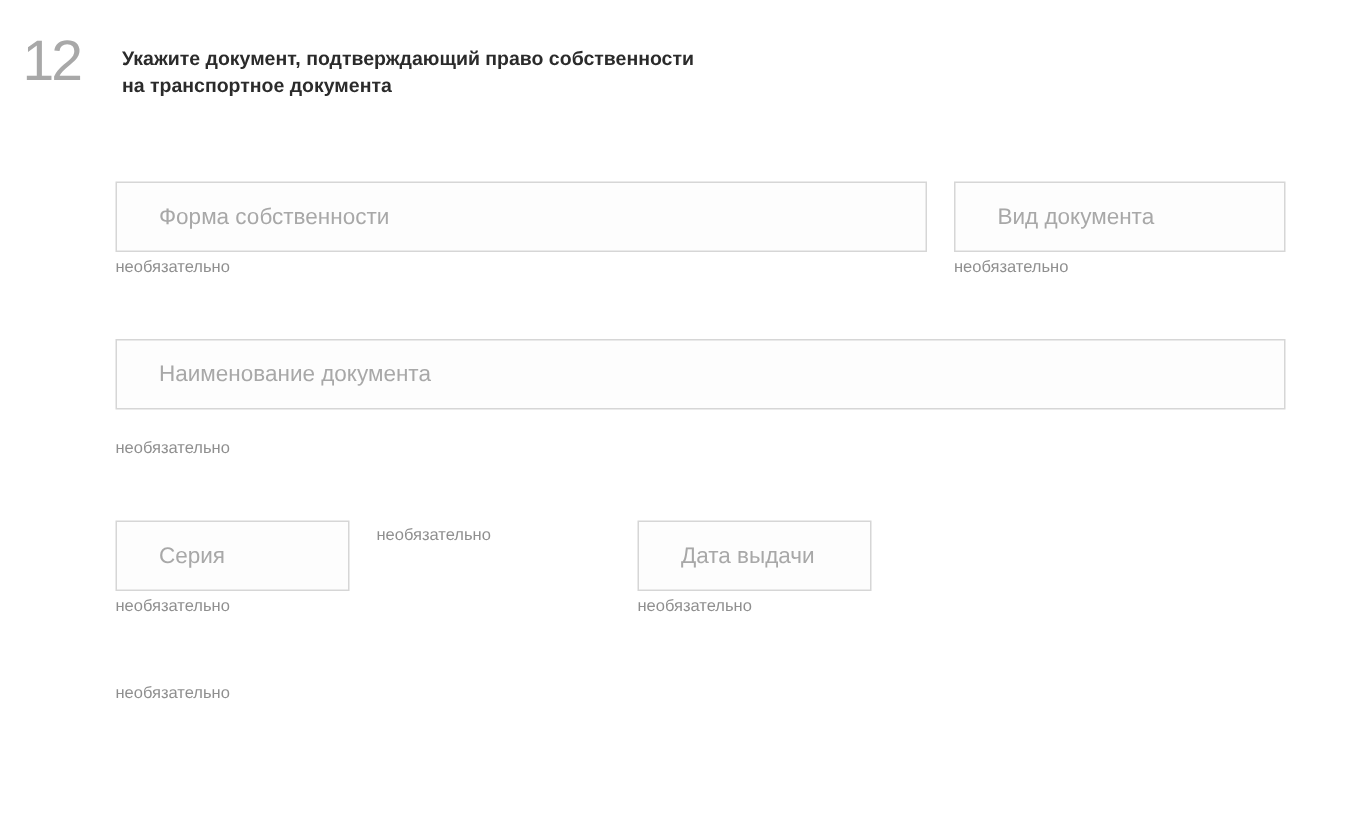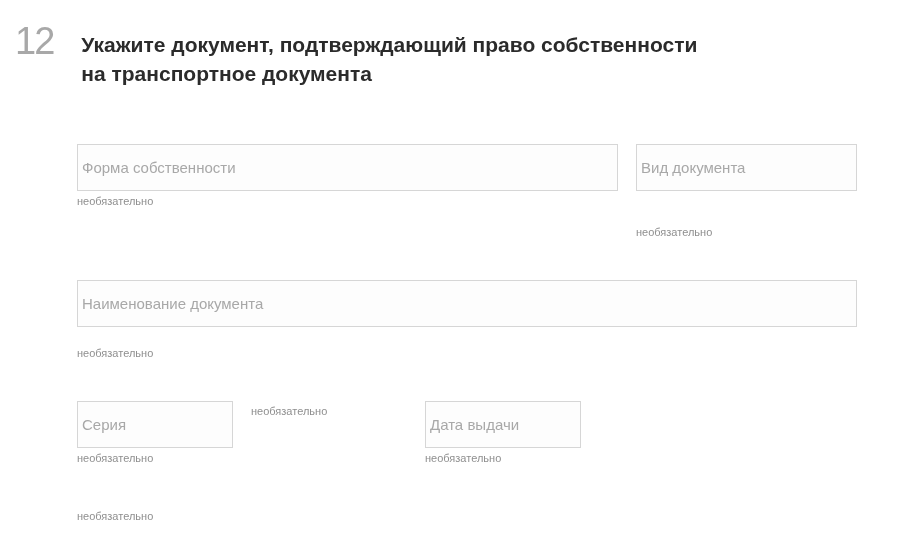--- a/index.html
+++ b/index.html
@@ -22,21 +22,21 @@
     .step-number {
       font-size: 38px;
       font-weight: 300;
       color: #a8a8a8;
       letter-spacing: -2px;
       margin-right: 28px;
       line-height: 1;
       margin-top: -8px;
     }
     .section-title {
-      font-size: 21px;
+      font-size: 13px;
       font-weight: bold;
       color: #2b2b2b;
       line-height: 1.4;
     }
     .form-area {
       margin-left: 62px;
     }
     .form-row {
       display: flex;
       gap: 18px;
@@ -48,21 +48,21 @@
     }
     .field-group.grow {
       flex: 1;
       gap: 16px;
     }
     .field-group.fixed-small {
       width: 156px;
     }
     .input {
       border: 1px solid #d6d6d6;
-      padding: 14px 4px;
+      padding: 14px 28px;
       font-size: 15px;
       color: #333;
       background: #fdfdfd;
       outline: none;
       width: 100%;
       font-family: inherit;
     }
     .input::placeholder {
       color: #a8a8a8;
     }
@@ -74,21 +74,20 @@
     .row-ownership {
       display: flex;
       gap: 18px;
       margin-bottom: 42px;
     }
     .row-ownership .field-group:first-child {
       flex: 0 0 541px;
     }
     .row-ownership .field-group:last-child {
       flex: 1;
-      gap: 31px;
     }
   </style>
 </head>
 <body>
 
 <div class="header-row">
   <div class="step-number">12</div>
   <div class="section-title">
     <span>Укажите документ, подтверждающий право собственности</span><br>
     <span>на транспортное документа</span>

